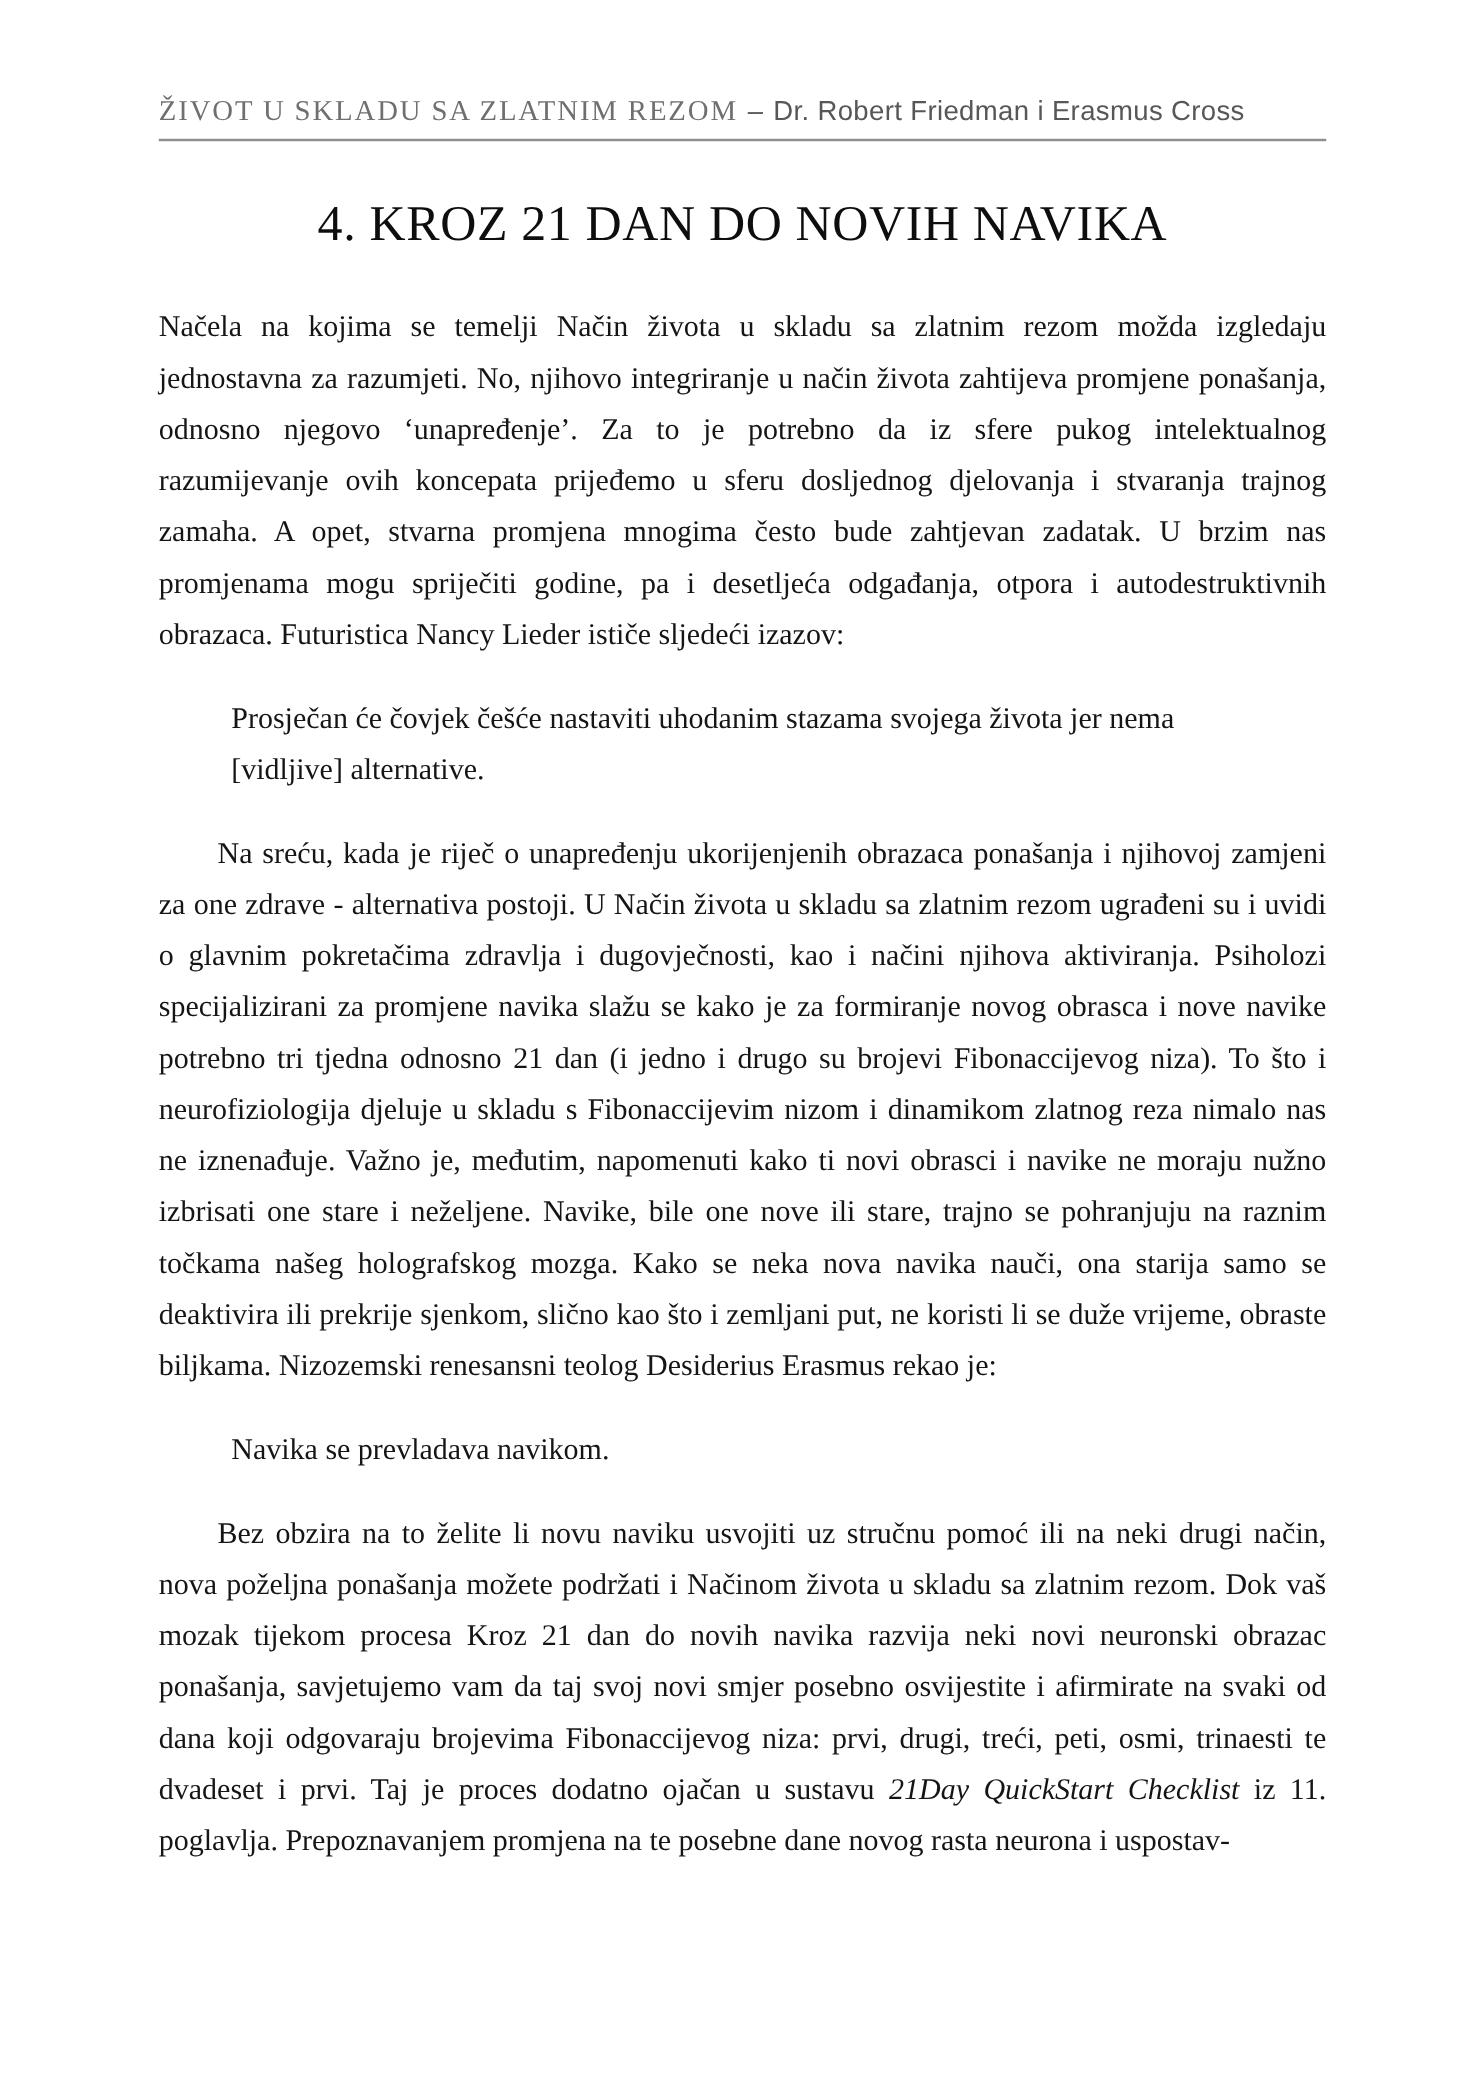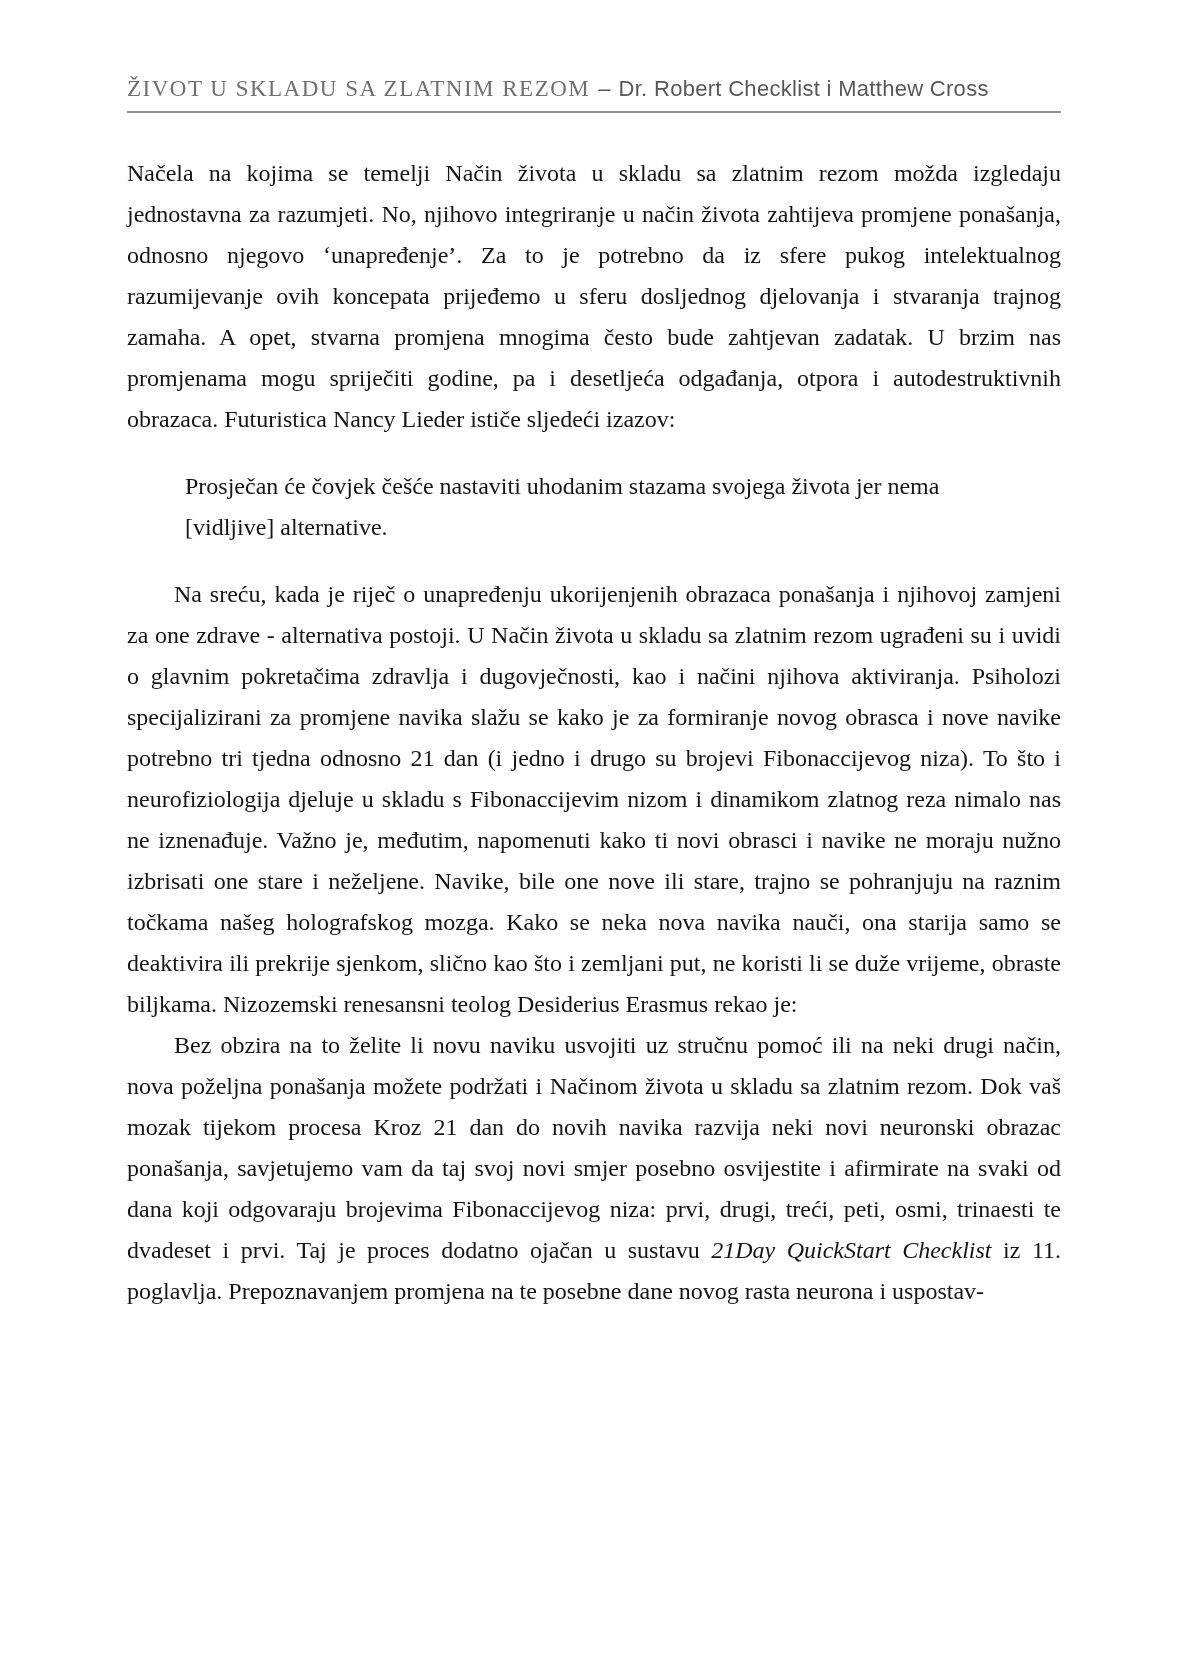--- a/index.html
+++ b/index.html
@@ -92,27 +92,29 @@
   }
 </style>
 </head>
 <body>
 
 <div class="page">
 
   <div class="running-header">
     <span class="book-title">ŽIVOT U SKLADU SA ZLATNIM REZOM</span>
     <span class="header-sep">–</span>
-    <span class="authors">Dr. Robert Checklist i Matthew Cross</span>
+    <span class="authors">Dr. Robert Friedman i Erasmus Cross</span>
   </div>
 
+  <h1 class="chapter-title">4. KROZ 21 DAN DO NOVIH NAVIKA</h1>
 
   <p class="body-par first">Načela na kojima se temelji Način života u skladu sa zlatnim rezom možda izgledaju jednostavna za razumjeti. No, njihovo integriranje u način života zahtijeva promjene ponašanja, odnosno njegovo ‘unapređenje’. Za to je potrebno da iz sfere pukog intelektualnog razumijevanje ovih koncepata prijeđemo u sferu dosljednog djelovanja i stvaranja trajnog zamaha. A opet, stvarna promjena mnogima često bude zahtjevan zadatak. U brzim nas promjenama mogu spriječiti godine, pa i desetljeća odgađanja, otpora i autodestruktivnih obrazaca. Futuristica Nancy Lieder ističe sljedeći izazov:</p>
 
   <div class="quote">Prosječan će čovjek češće nastaviti uhodanim stazama svojega života jer nema [vidljive] alternative.</div>
 
   <p class="body-par indent">Na sreću, kada je riječ o unapređenju ukorijenjenih obrazaca ponašanja i njihovoj zamjeni za one zdrave - alternativa postoji. U Način života u skladu sa zlatnim rezom ugrađeni su i uvidi o glavnim pokretačima zdravlja i dugovječnosti, kao i načini njihova aktiviranja. Psiholozi specijalizirani za promjene navika slažu se kako je za formiranje novog obrasca i nove navike potrebno tri tjedna odnosno 21 dan (i jedno i drugo su brojevi Fibonaccijevog niza). To što i neurofiziologija djeluje u skladu s Fibonaccijevim nizom i dinamikom zlatnog reza nimalo nas ne iznenađuje. Važno je, međutim, napomenuti kako ti novi obrasci i navike ne moraju nužno izbrisati one stare i neželjene. Navike, bile one nove ili stare, trajno se pohranjuju na raznim točkama našeg holografskog mozga. Kako se neka nova navika nauči, ona starija samo se deaktivira ili prekrije sjenkom, slično kao što i zemljani put, ne koristi li se duže vrijeme, obraste biljkama. Nizozemski renesansni teolog Desiderius Erasmus rekao je:</p>
 
+  <div class="quote">Navika se prevladava navikom.</div>
 
   <p class="body-par indent"><span>Bez obzira na to želite li novu naviku usvojiti uz stručnu pomoć ili na neki drugi način, nova poželjna ponašanja možete podržati i Načinom života u skladu sa zlatnim rezom. Dok vaš mozak tijekom procesa Kroz 21 dan do novih navika razvija neki novi neuronski obrazac ponašanja, savjetujemo vam da taj svoj novi smjer posebno osvijestite i afirmirate na svaki od dana koji odgovaraju brojevima Fibonaccijevog niza: prvi, drugi, treći, peti, osmi, trinaesti te dvadeset i prvi. Taj je proces dodatno ojačan u sustavu </span><em>21Day QuickStart Checklist</em><span> iz 11. poglavlja. Prepoznavanjem promjena na te posebne dane novog rasta neurona i uspostav-</span></p>
 
 
 </div>
 
 </body></html>

